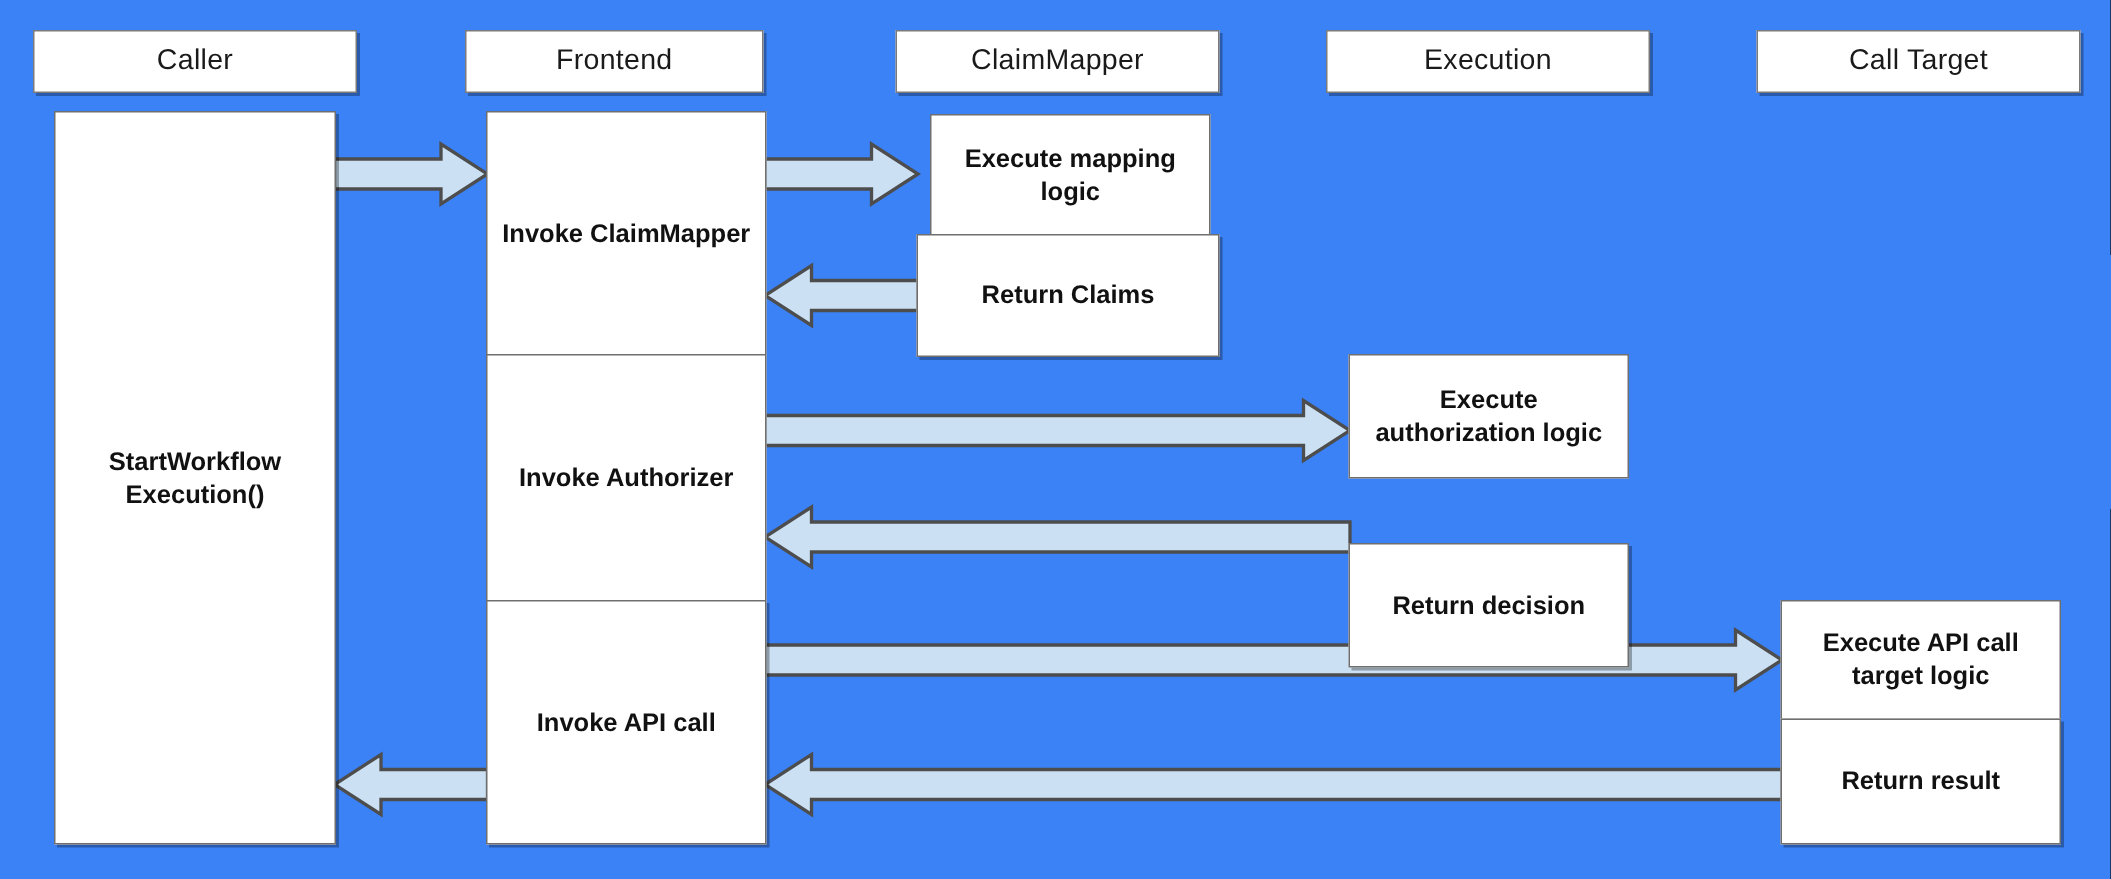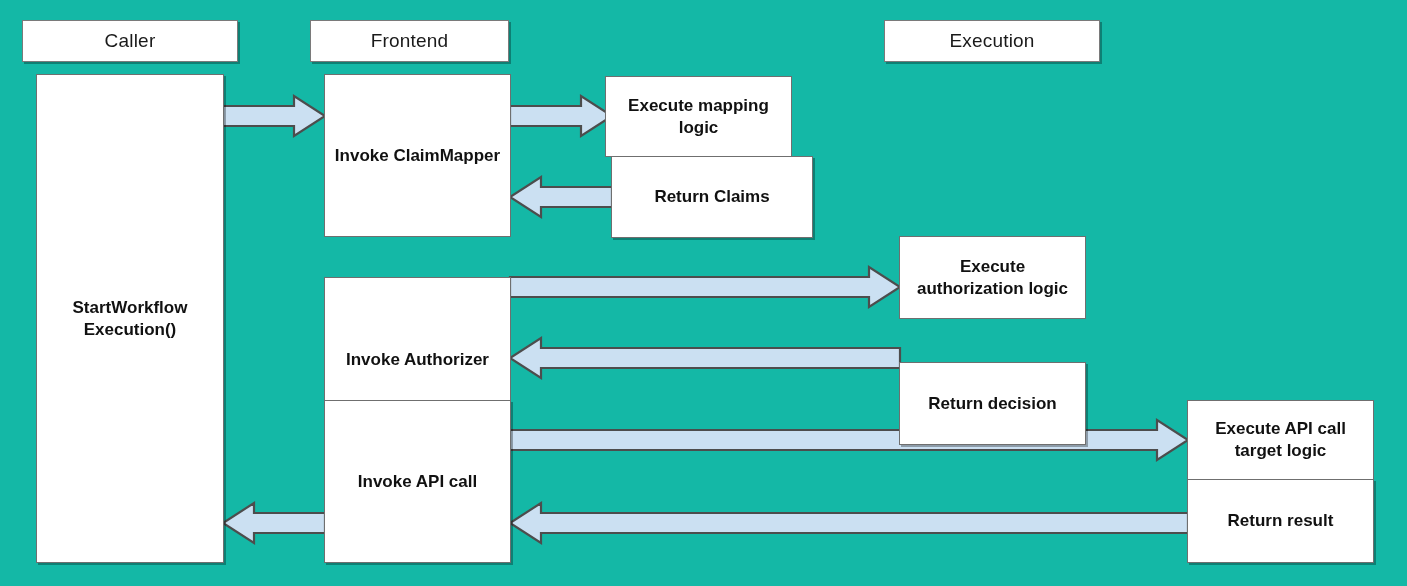--- a/index.html
+++ b/index.html
@@ -8,21 +8,21 @@
     padding: 0;
     background: #000000;
   }
   body {
     font-family: "Liberation Sans", sans-serif;
   }
   #canvas {
     position: relative;
     width: 1407px;
     height: 586px;
-    background: #14b8a6;
+    background: #3b82f6;
     overflow: hidden;
   }
   
   .lane-header {
     position: absolute;
     background: #ffffff;
     border: 1px solid #7a7a7a;
     box-sizing: border-box;
     display: flex;
     align-items: center;
@@ -118,43 +118,49 @@
   </div>
 
   <div class="lane-header" style="left:22px; top:20px; width:216px; height:42px;">
     <span class="lane-label">Caller</span>
   </div>
 
   <div class="lane-header" style="left:310px; top:20px; width:199px; height:42px;">
     <span class="lane-label">Frontend</span>
   </div>
 
+  <div class="lane-header" style="left:597px; top:20px; width:216px; height:42px;">
+    <span class="lane-label">ClaimMapper</span>
+  </div>
 
   <div class="lane-header" style="left:884px; top:20px; width:216px; height:42px;">
     <span class="lane-label">Execution</span>
   </div>
 
+  <div class="lane-header" style="left:1171px; top:20px; width:216px; height:42px;">
+    <span class="lane-label">Call Target</span>
+  </div>
 
   <div class="act-box act-col-shadow" style="left:36px; top:74px; width:188px; height:489px;">
     <span>StartWorkflow Execution()</span>
   </div>
 
   <div class="act-box" style="left:324px; top:74px; width:187px; height:163px;">
     <span>Invoke ClaimMapper</span>
   </div>
 
-  <div class="act-box" style="left:324px; top:236px; width:187px; height:165px;margin-top:41px;">
+  <div class="act-box" style="left:324px; top:236px; width:187px; height:165px;">
     <span>Invoke Authorizer</span>
   </div>
 
   <div class="act-box act-col-shadow" style="left:324px; top:400px; width:187px; height:163px;">
     <span>Invoke API call</span>
   </div>
 
-  <div class="act-box" style="left:605px; top:76px; width:187px; height:81px;">
+  <div class="act-box" style="left:620px; top:76px; width:187px; height:81px;">
     <span>Execute mapping logic</span>
   </div>
 
   <div class="act-box act-col-shadow" style="left:611px; top:156px; width:202px; height:82px;">
     <span>Return Claims</span>
   </div>
 
   <div class="act-box" style="left:899px; top:236px; width:187px; height:83px;">
     <span>Execute authorization logic</span>
   </div>

